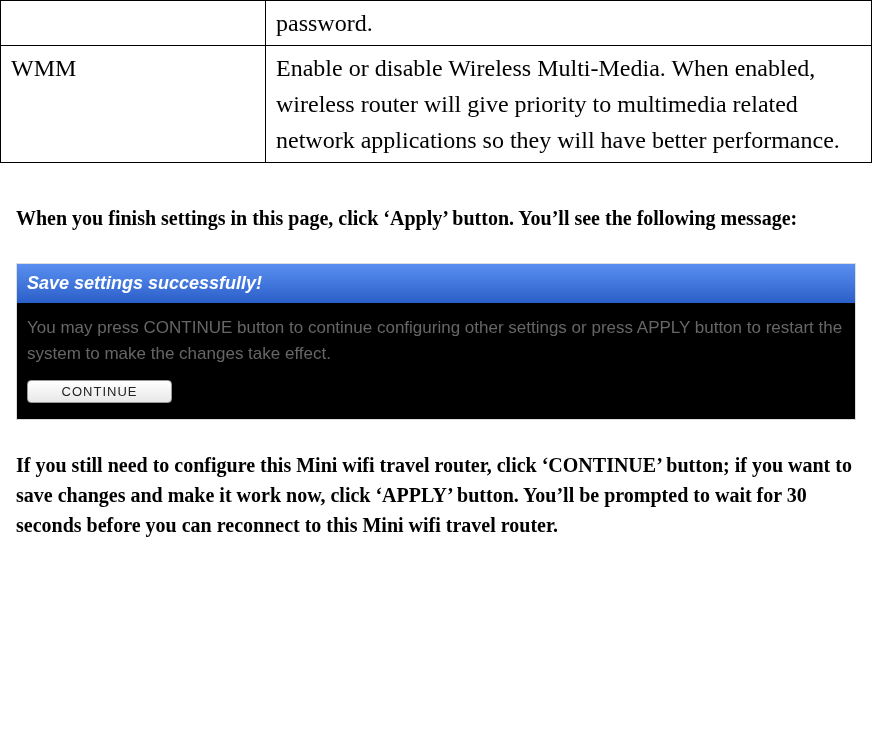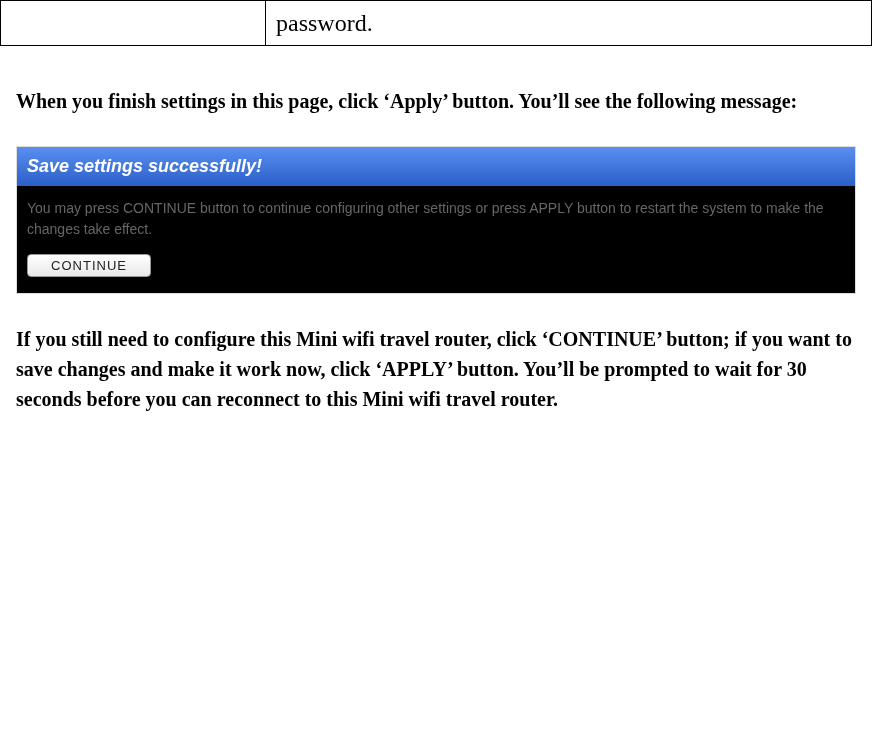--- a/index.html
+++ b/index.html
@@ -48,34 +48,34 @@
       color: #fff;
       font-size: 18px;
       font-weight: bold;
       font-style: italic;
       padding: 6px 10px;
     }
     .screenshot-body {
       padding: 12px 10px 16px 10px;
     }
     .screenshot-text {
-      font-size: 14px;
+      font-size: 17px;
       color: #666;
       line-height: 1.5;
       margin-bottom: 14px;
     }
     .screenshot-buttons {
       display: flex;
       gap: 12px;
     }
     .btn {
       font-family: Arial, Helvetica, sans-serif;
       font-size: 13px;
       padding: 3px 16px;
-      width: 124px;
+      width: 145px;
       text-align: center;
       border: 1px solid #999;
       border-radius: 4px;
       background: linear-gradient(to bottom, #ffffff, #e8e8e8);
       cursor: pointer;
       letter-spacing: 1px;
       color: #222;
     }
     .btn.apply {
       border: 1px solid #6a9ff0;
@@ -85,20 +85,24 @@
   </style>
 </head>
 <body>
 
 <table class="settings-table">
   <tbody>
       <tr>
     <td class="label-col"></td>
     <td>password.</td>
   </tr>
+  <tr>
+    <td class="label-col">WMM</td>
+    <td>Enable or disable Wireless Multi-Media. When enabled, wireless router will give priority to multimedia related network applications so they will have better performance.</td>
+  </tr>
 </tbody>
   </table>
 
 <p class="paragraph">When you finish settings in this page, click ‘Apply’ button. You’ll see the following message:</p>
 
 <div class="screenshot-box">
   <div class="screenshot-header">Save settings successfully!</div>
   <div class="screenshot-body">
     <div class="screenshot-text">You may press CONTINUE button to continue configuring other settings or press APPLY button to restart the system to make the changes take effect.</div>
     <div class="screenshot-buttons">

